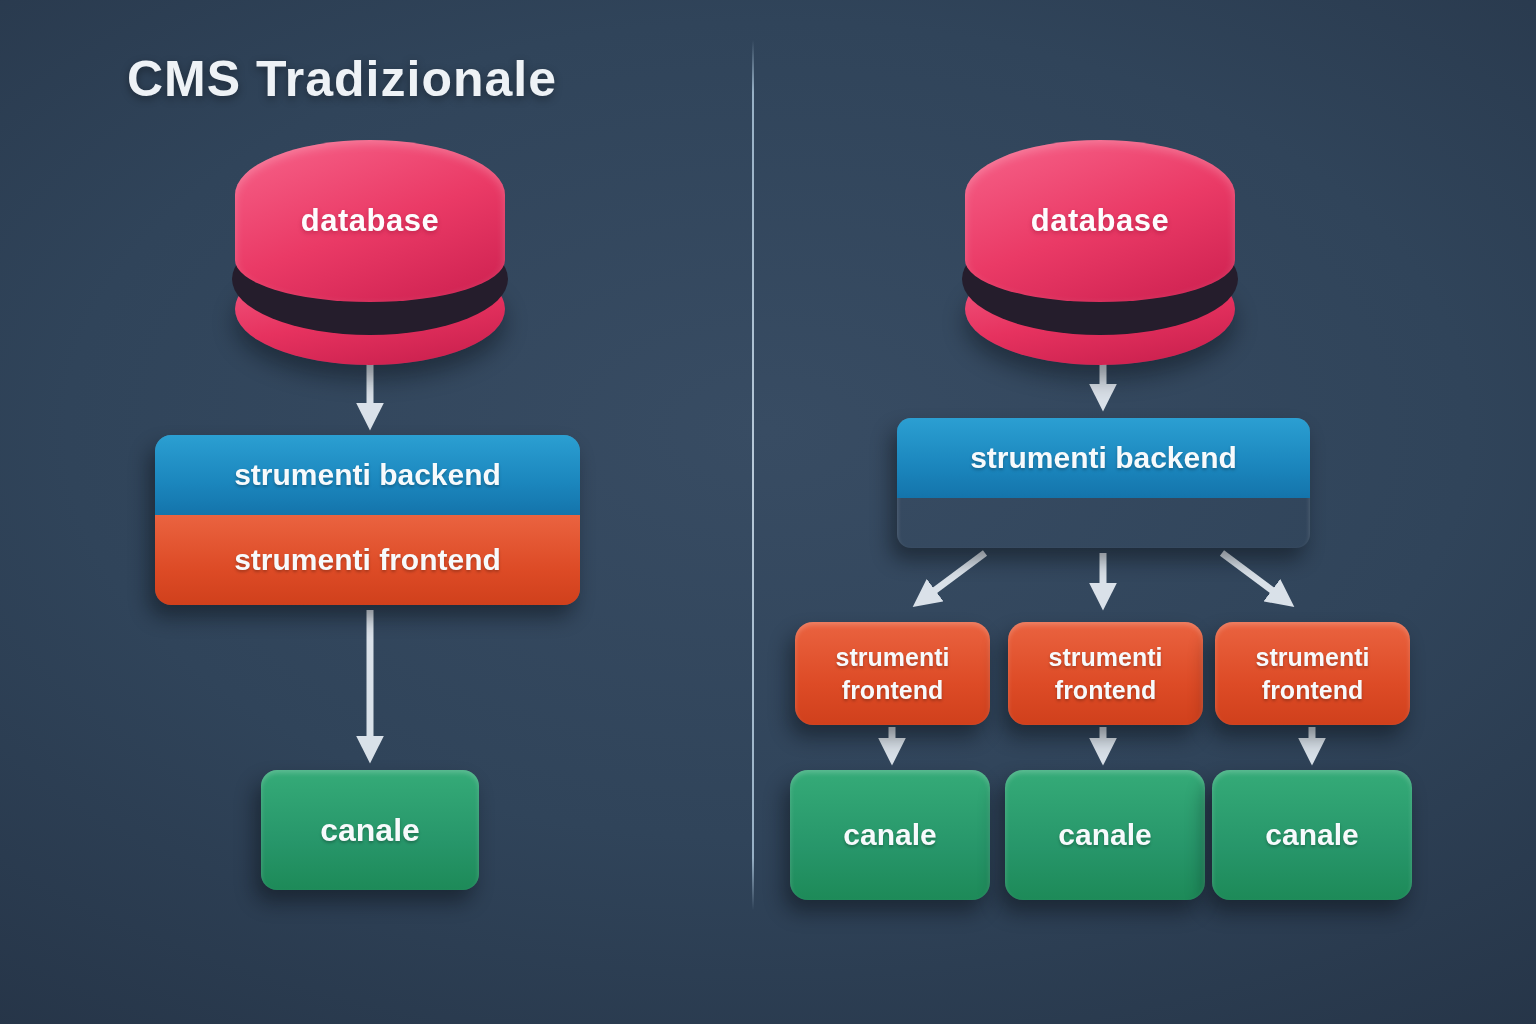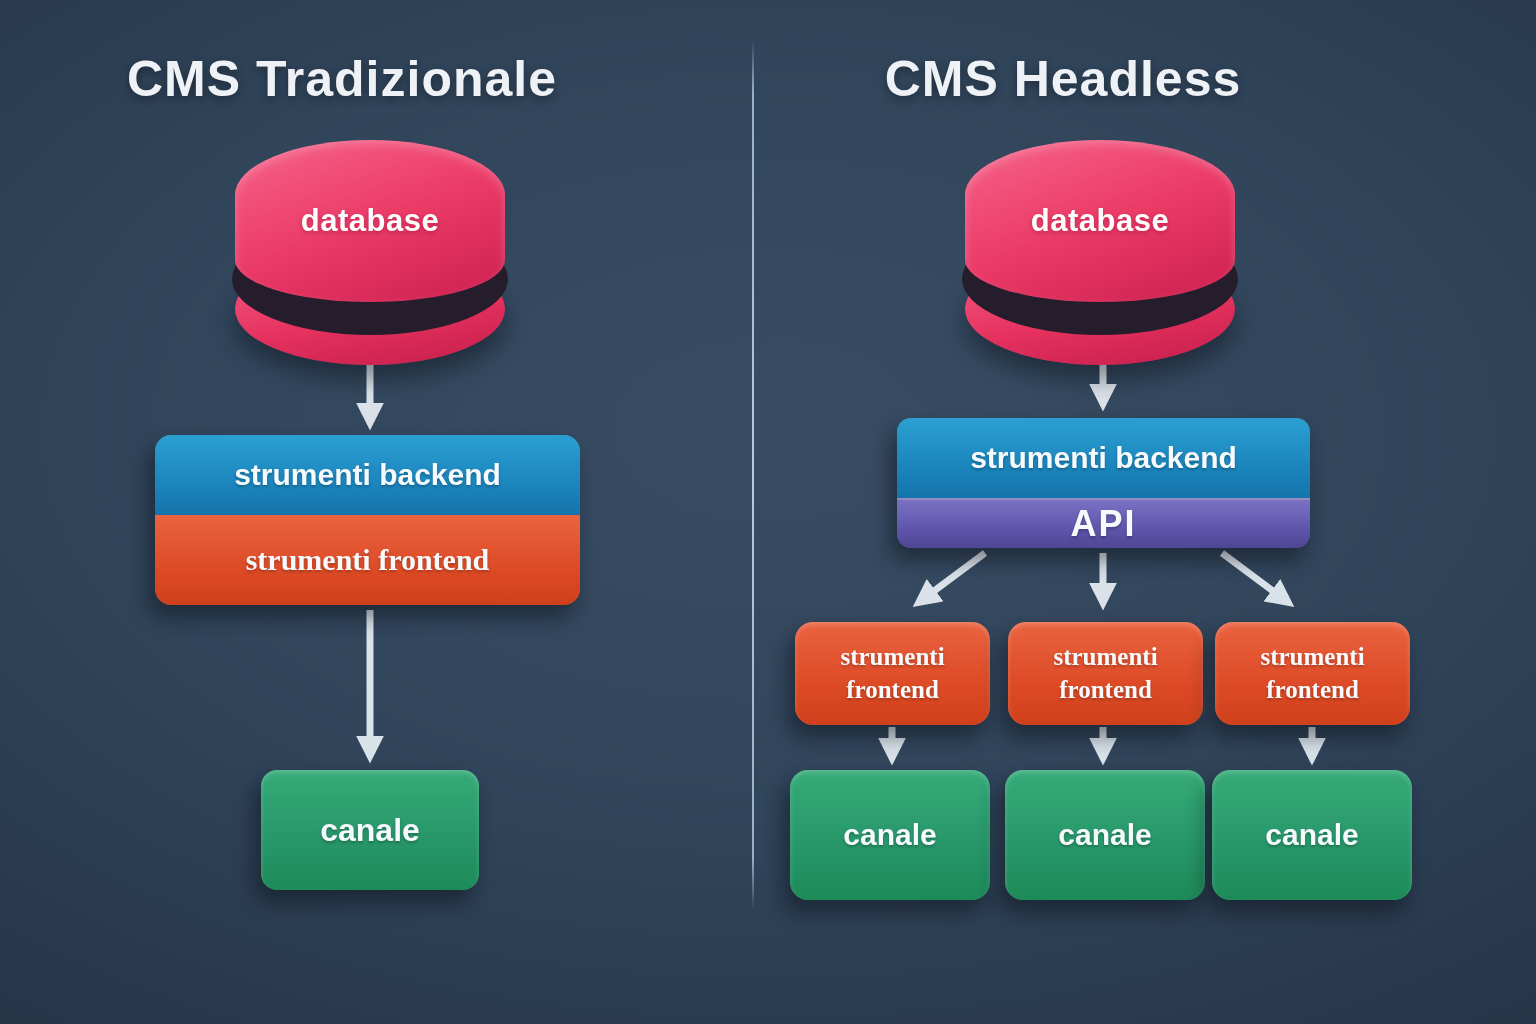--- a/index.html
+++ b/index.html
@@ -52,21 +52,21 @@
     text-shadow:0 2px 4px rgba(120,8,40,.35);
   }
 
   
   .stack-box {
     position:absolute; z-index:2; border-radius:16px; overflow:hidden;
     box-shadow: -6px 12px 20px rgba(6,10,16,.45), inset 0 3px 5px rgba(255,255,255,.20);
   }
   .stack-row { display:flex; align-items:center; justify-content:center; }
   .fill-blue   { background: linear-gradient(180deg,#2b9fd2 0%,#1b86bd 60%,#1474ab 100%); }
-  .fill-orange { background: linear-gradient(180deg,#ea6340 0%,#dd4b26 60%,#d0401c 100%); font-family: Liberation Serif, serif; }
+  .fill-orange { background: linear-gradient(180deg,#ea6340 0%,#dd4b26 60%,#d0401c 100%); }
   .fill-purple { background: linear-gradient(180deg,#7b71c4 0%,#5f55ab 60%,#4f4694 100%);
                  border-top:2px solid rgba(255,255,255,.38); }
   .fill-green  { background: linear-gradient(180deg,#35ab78 0%,#27966a 60%,#1d8a58 100%); }
 
   .box-label { font-weight:bold; color:#f7fafc; text-shadow:0 2px 3px rgba(0,0,0,.25); }
   .lbl-30 { font-size:30px; }
   .lbl-36 { font-size:36px; letter-spacing:2px; }
   .lbl-32 { font-size:32px; }
   .lbl-30c{ font-size:30px; }
   .lbl-25 { font-size:25px; line-height:1.3; text-align:center; }
@@ -121,36 +121,32 @@
     </div>
     <div class="stack-row fill-orange" style="height:90px;">
       <span class="box-label lbl-30">strumenti frontend</span>
     </div>
   </div>
 
   <div class="node fill-green" style="left:261px; top:770px; width:218px; height:120px; border-radius:16px;">
     <span class="box-label lbl-32">canale</span>
   </div>
 
-  <div class="panel-title right">CMS Headless</div>
 
   <div class="cylinder" style="left:965px; top:140px;">
     <div class="cyl-cap"></div>
     <div class="cyl-band"></div>
     <div class="cyl-body">
       <span class="cyl-label">database</span>
     </div>
   </div>
 
   <div class="stack-box" style="left:897px; top:418px; width:413px; height:130px; border-radius:14px;">
     <div class="stack-row fill-blue" style="height:80px;">
       <span class="box-label lbl-30">strumenti backend</span>
-    </div>
-    <div class="stack-row fill-purple" style="height:50px;">
-      <span class="box-label lbl-36">API</span>
     </div>
   </div>
 
   <div class="node fill-orange" style="left:795px; top:622px; width:195px; height:103px;">
     <span class="box-label lbl-25">strumenti frontend</span>
   </div>
   <div class="node fill-orange" style="left:1008px; top:622px; width:195px; height:103px;">
     <span class="box-label lbl-25">strumenti frontend</span>
   </div>
   <div class="node fill-orange" style="left:1215px; top:622px; width:195px; height:103px;">

